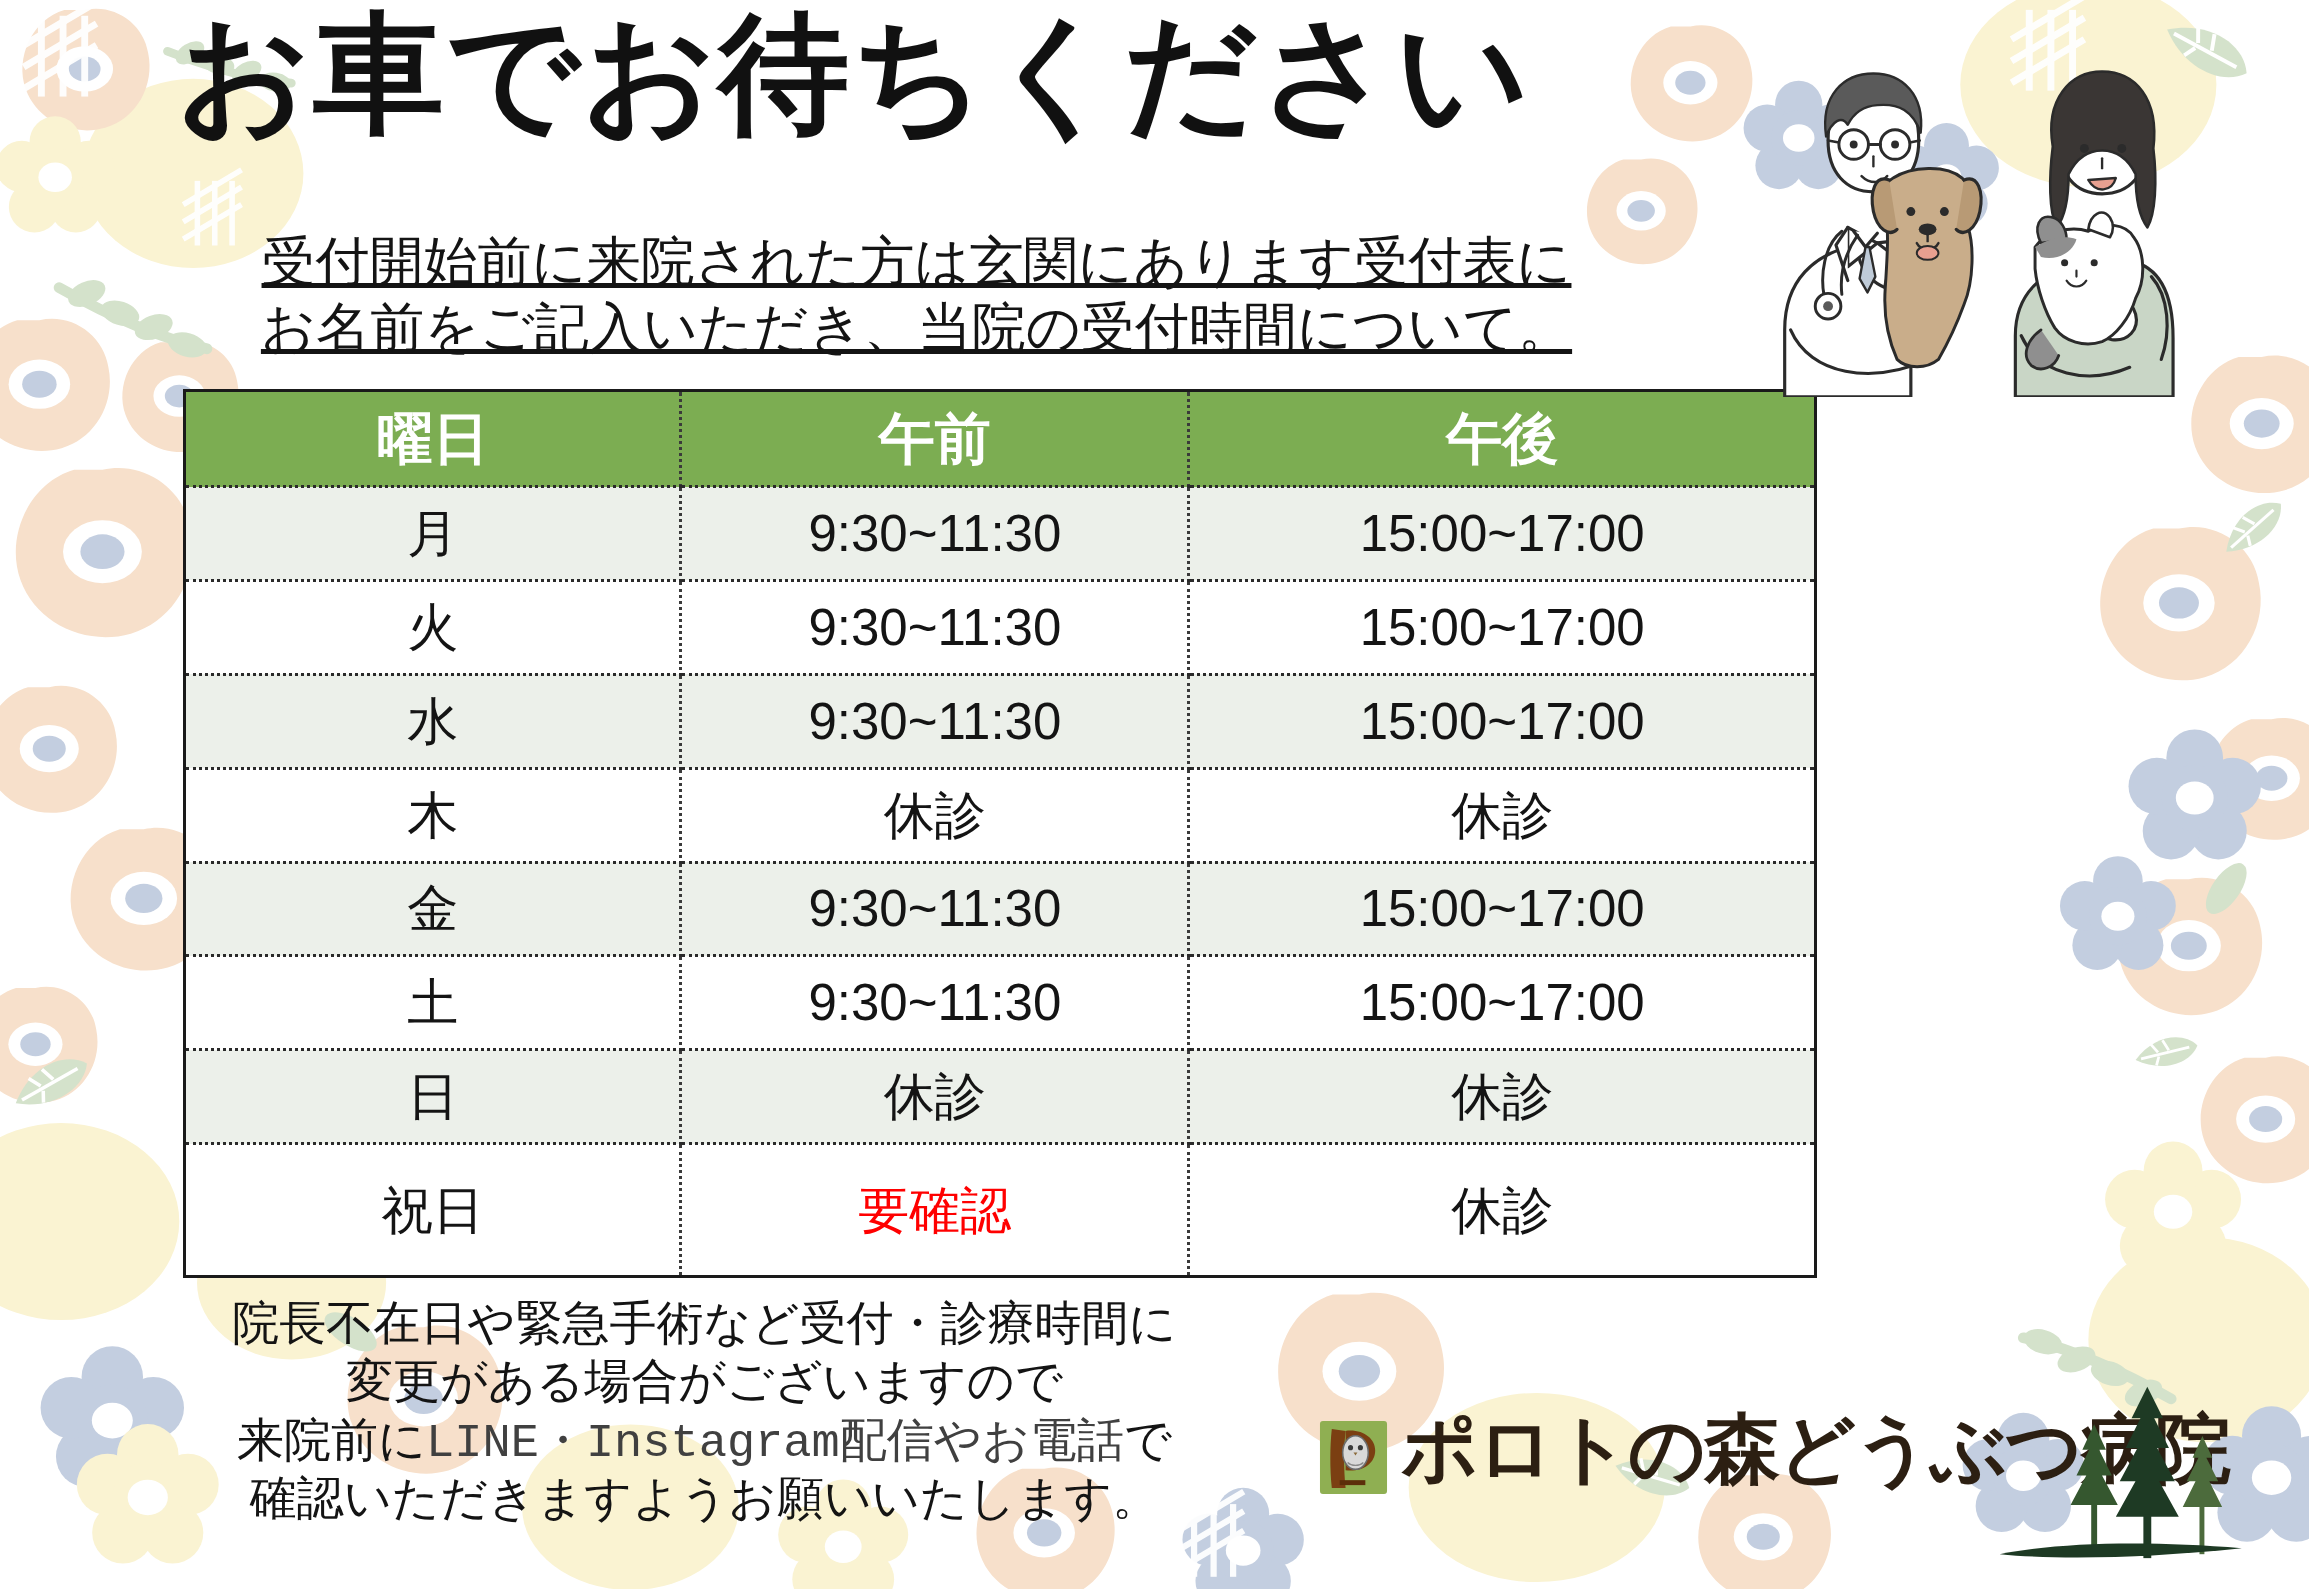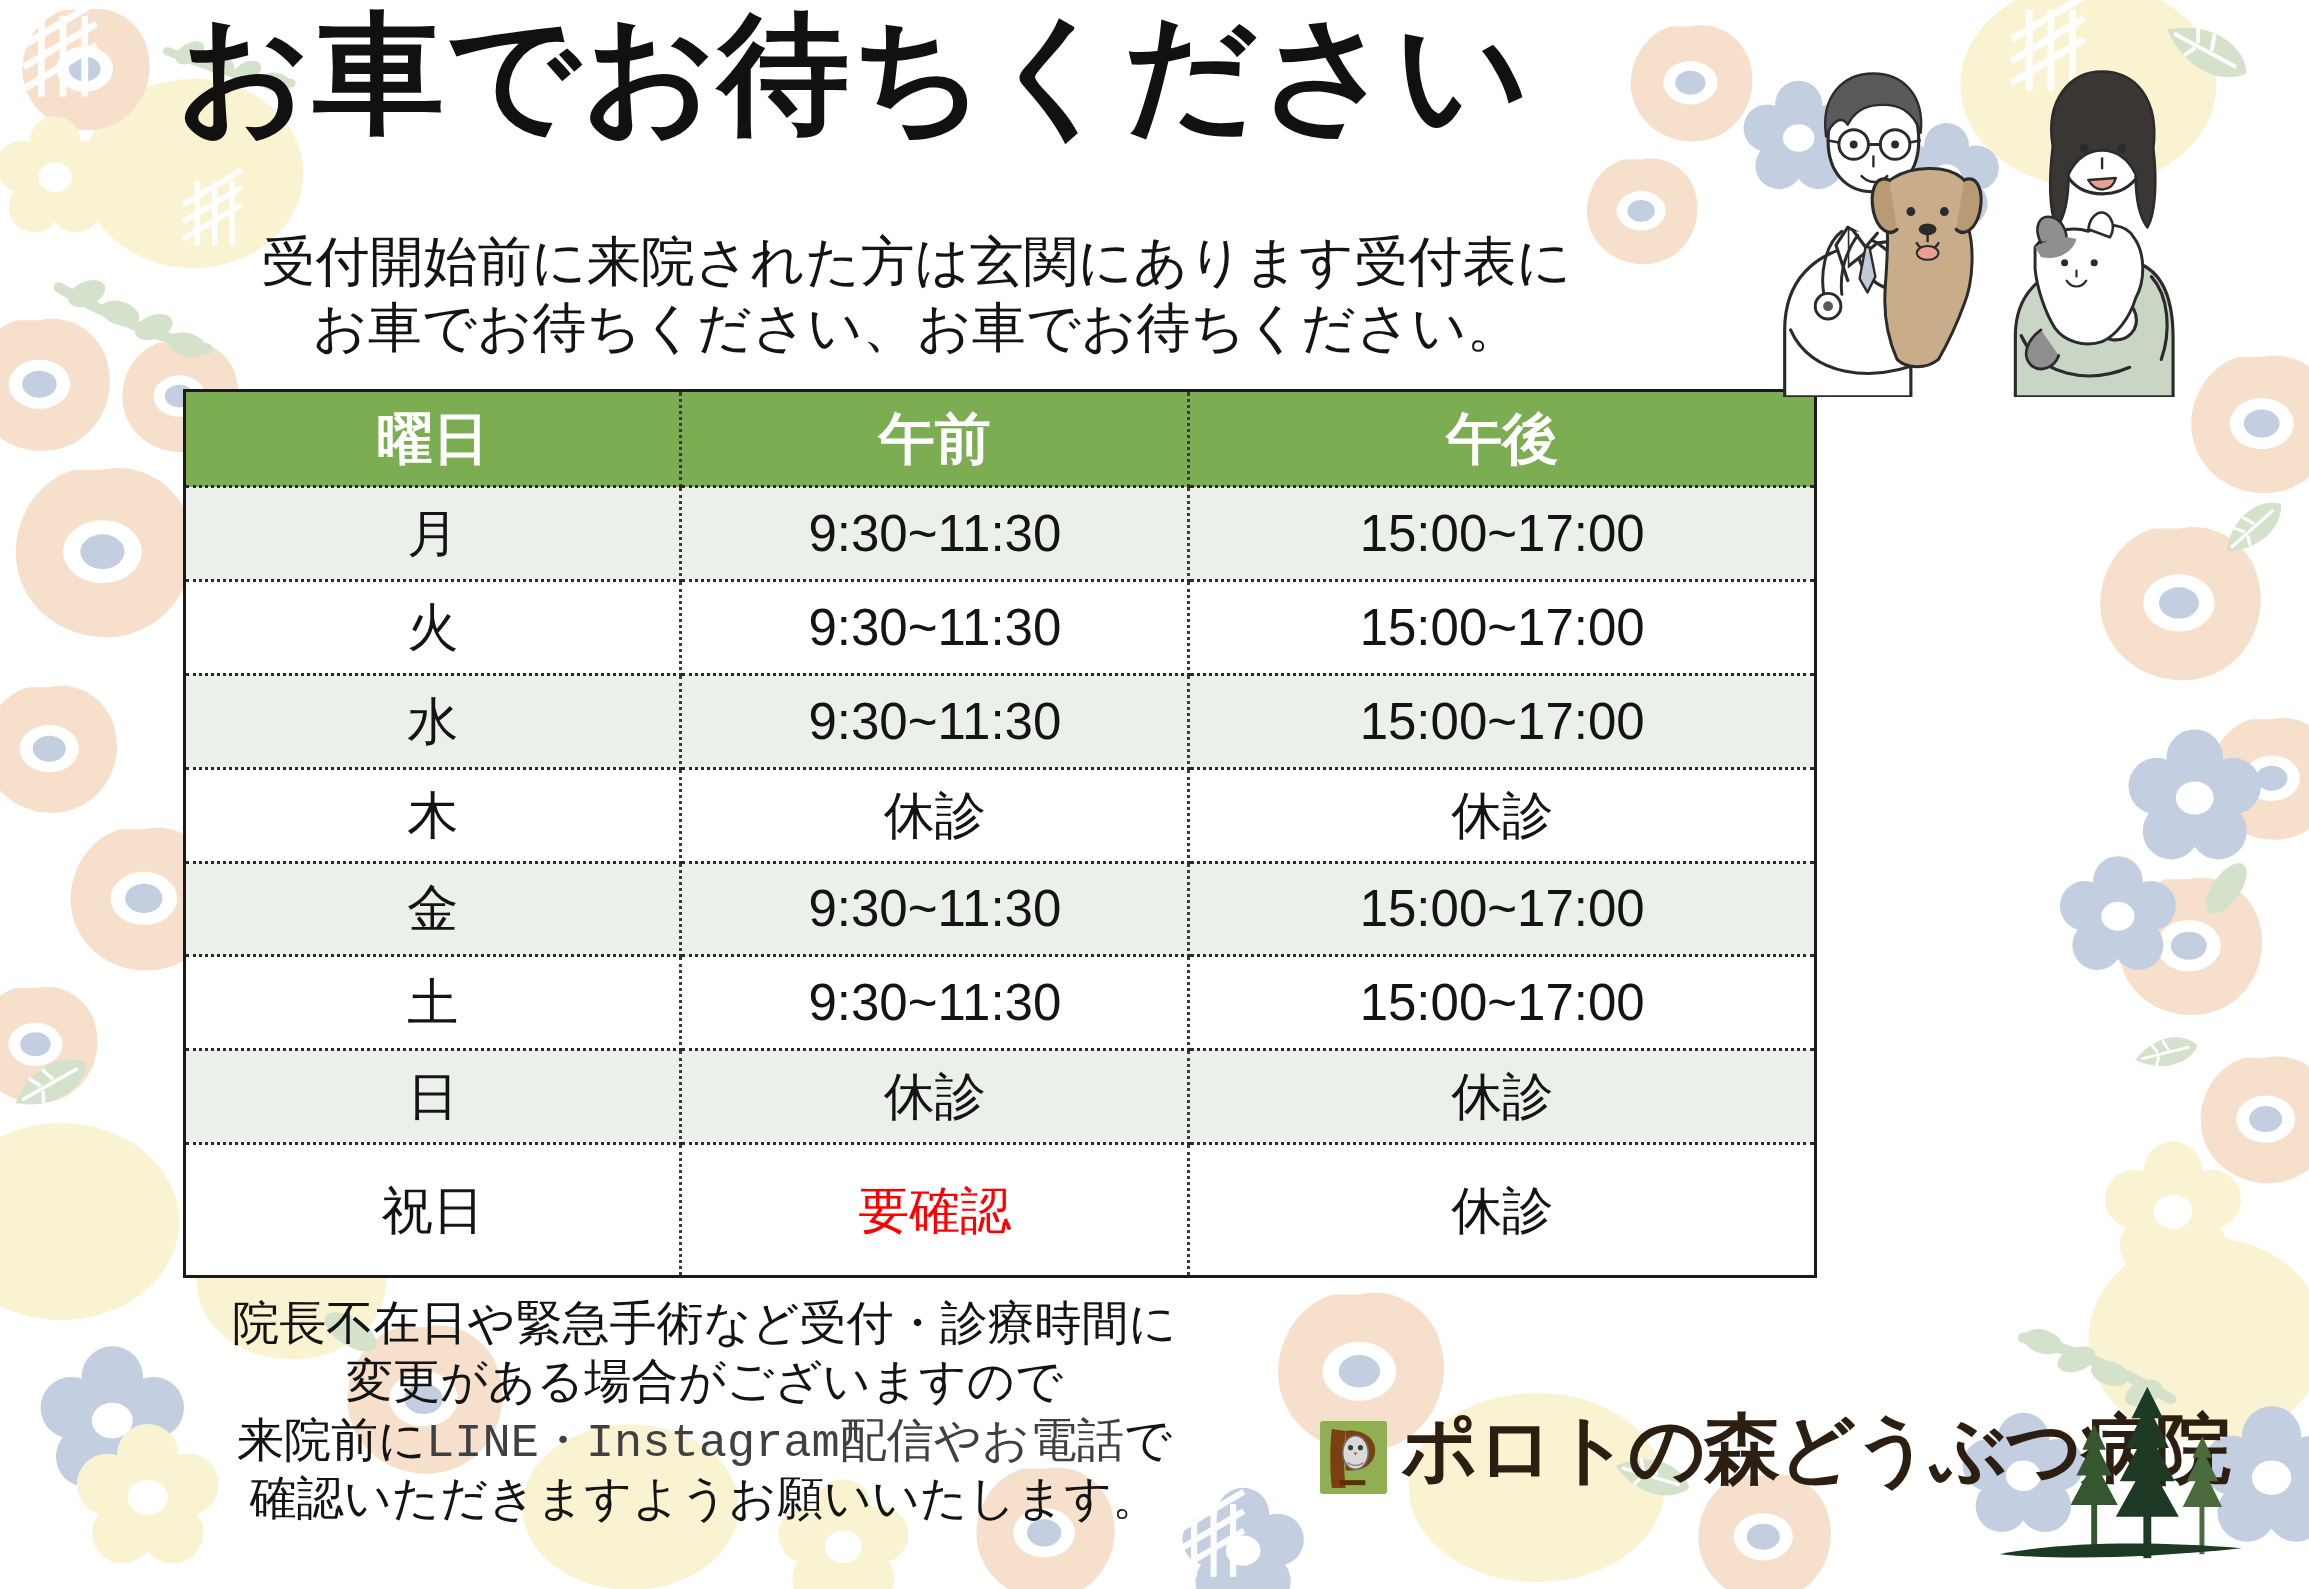--- a/index.html
+++ b/index.html
@@ -20,21 +20,21 @@
   .title{
     position:absolute;left:177px;top:7.9px;width:1675px;
     font-size:131px;line-height:1.0;font-weight:700;color:#111111;
     letter-spacing:2px;z-index:5;white-space:nowrap;
   }
   .subtitle{
     position:absolute;left:148px;top:229px;width:1537px;
     text-align:center;z-index:5;
     font-size:54px;line-height:1.22;font-weight:500;color:#141414;
   }
-  .subtitle div{white-space:nowrap;}
+  .subtitle div{white-space:nowrap;text-decoration:underline;}
 
   
   .illus{position:absolute;left:1763px;top:34px;width:414px;height:363px;z-index:6;}
   .illus svg{display:block;width:100%;height:100%;}
 
   
   .table-wrap{
     position:absolute;left:183px;top:389px;width:1634px;height:889px;
     border:3.9px solid #1a1a1a;background:#fef9c3;z-index:5;box-sizing:border-box;
   }
@@ -299,21 +299,21 @@
       <g transform="translate(30,1560) scale(0.8)">
           <use href="#hatch"></use>
         </g>
     </svg>
   </div>
 
   <div class="title">お車でお待ちください</div>
 
   <div class="subtitle">
     <div>受付開始前に来院された方は玄関にあります受付表に</div>
-    <div>お車でお待ちください、お車でお待ちください。</div>
+    <div>お名前をご記入いただき、当院の受付時間について。</div>
   </div>
 
   <div class="illus">
     <svg viewBox="0 0 420 368" xmlns="http://www.w3.org/2000/svg">
       <g fill="none" stroke="#2b2b2b" stroke-width="3.2" stroke-linejoin="round" stroke-linecap="round">
 
         <path d="M22,368 L22,300 C22,250 52,222 96,214 L150,208 L150,368 Z" fill="#ffffff"></path>
         <path d="M96,214 C96,246 120,262 150,262" fill="#ffffff"></path>
         <path d="M86,196 L116,212 L86,236 Z" fill="#ffffff"></path>
 

